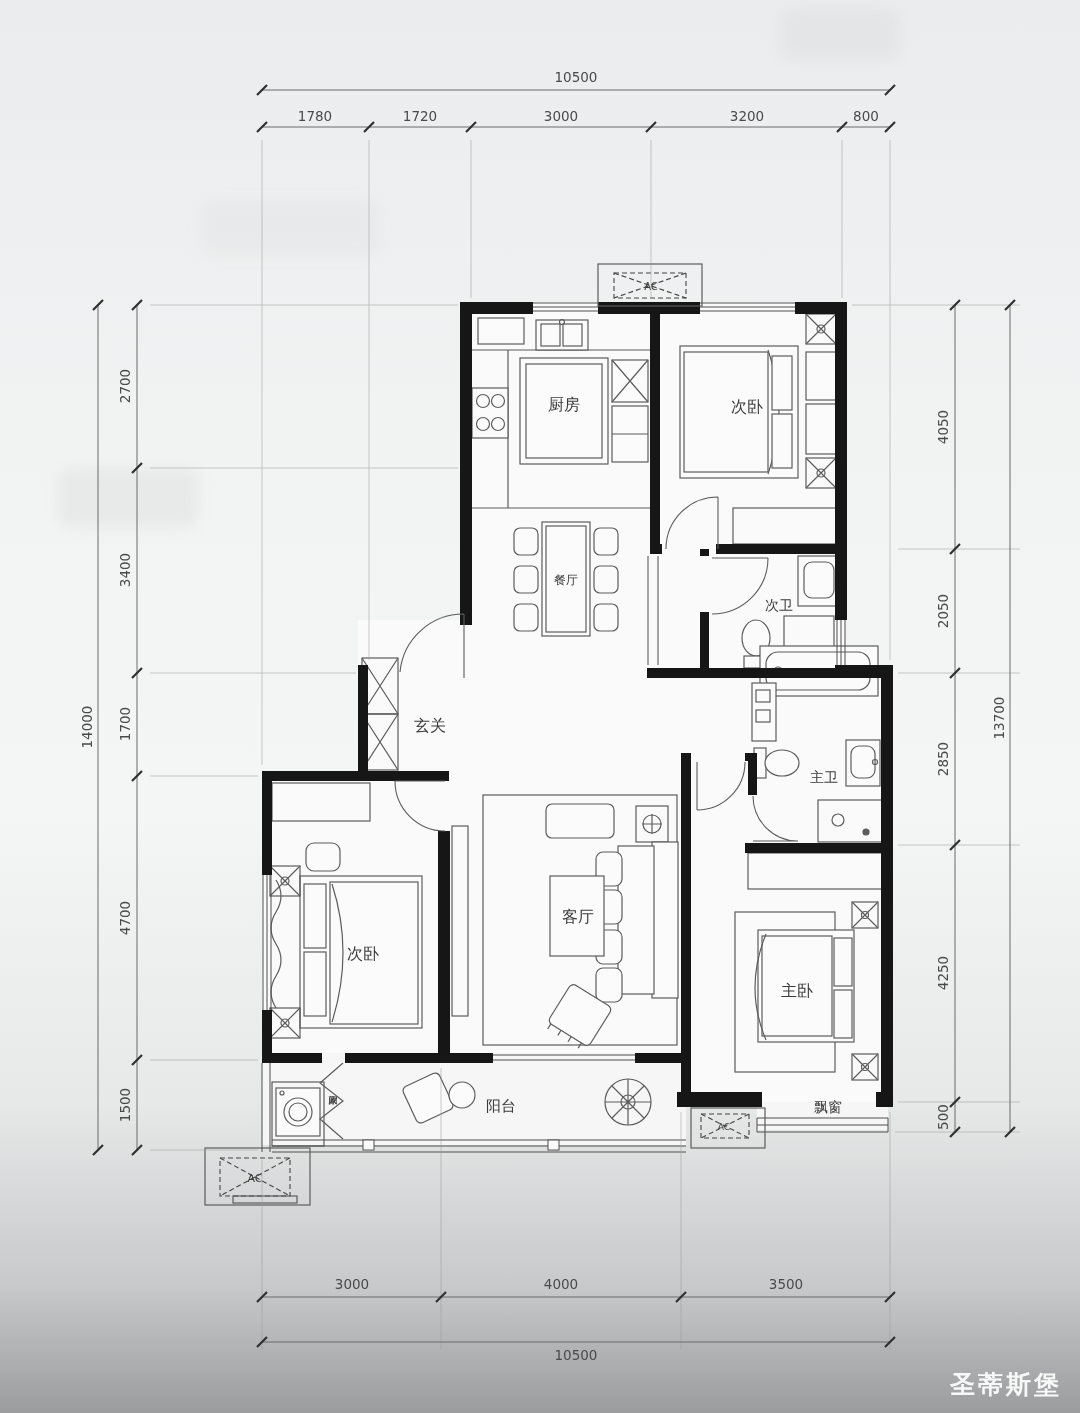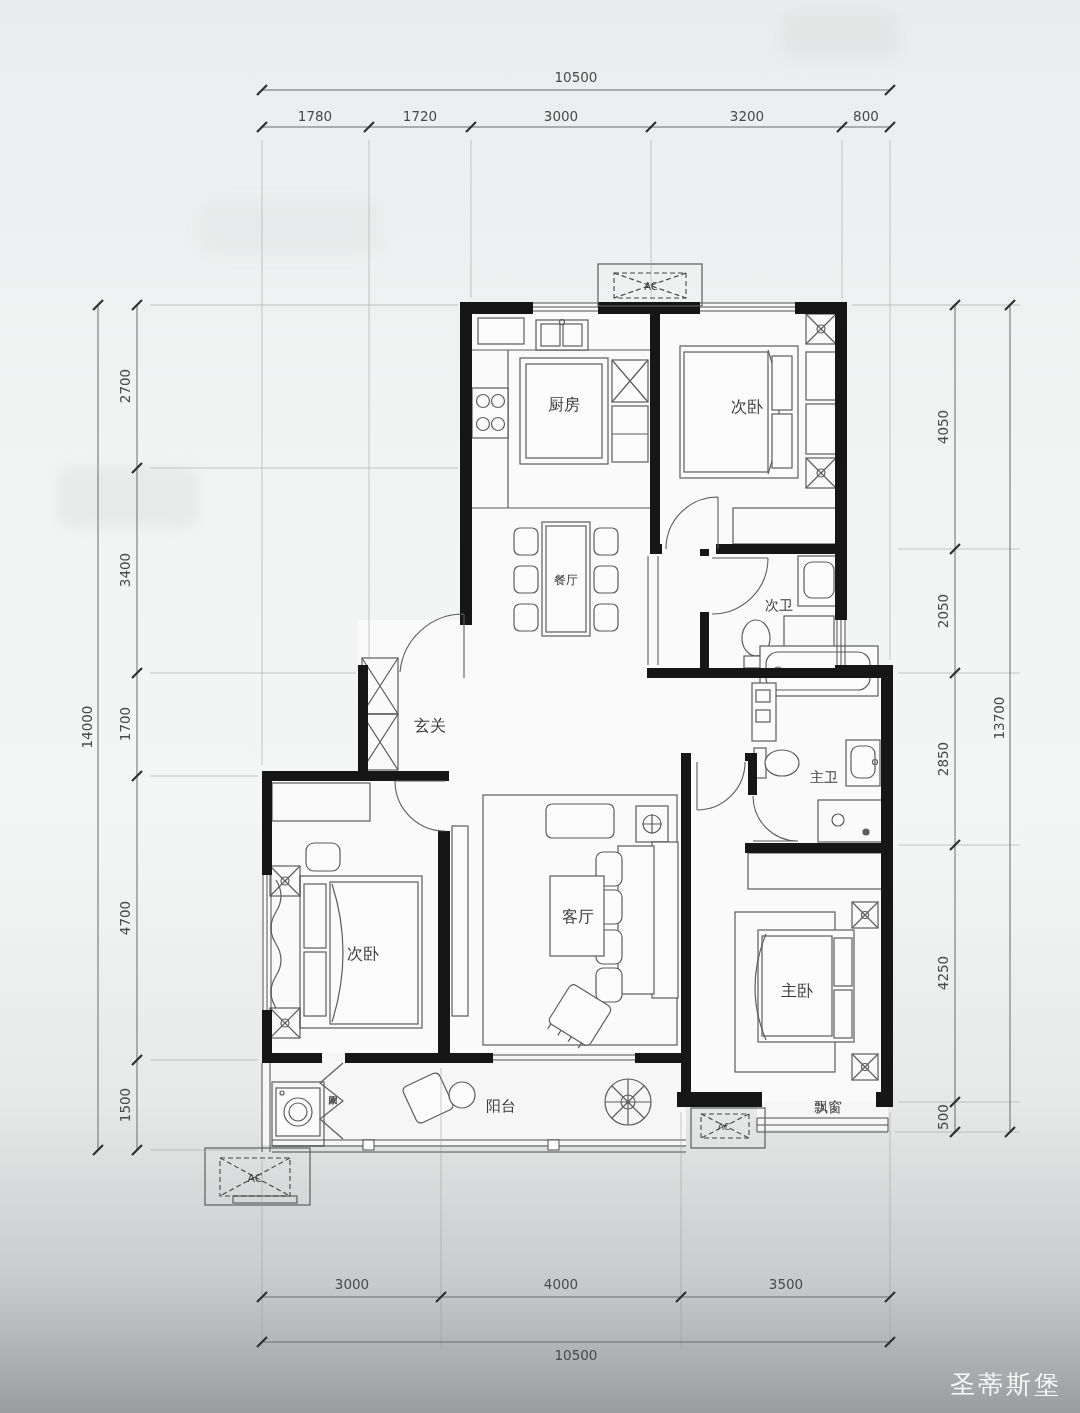--- a/index.html
+++ b/index.html
@@ -5,21 +5,21 @@
   html,body{margin:0;padding:0;}
   body{font-family:"DejaVu Sans","Liberation Sans",sans-serif;}
   .stage{
     position:relative;width:1080px;height:1413px;overflow:hidden;
     background:linear-gradient(180deg,#ebeced 0%,#f2f3f3 35%,#f4f5f5 58%,#e7e8e8 78%,#c8c9ca 91%,#9a9c9d 100%);
   }
   .smudge{position:absolute;border-radius:14px;background:#dcdddd;filter:blur(7px);opacity:.45;}
   svg{position:absolute;left:0;top:0;}
   .brand-watermark{
     position:absolute;right:18px;bottom:12px;
-    font-size:25px;font-weight:400;letter-spacing:3px;
+    font-size:25px;font-weight:700;letter-spacing:3px;
     color:rgba(255,255,255,0.92);
   }
   text{font-family:"DejaVu Sans","Liberation Sans",sans-serif;}
   .roomlbl{fill:#3a3a3a;}
   .dimtxt{fill:#4a4a4a;font-size:13.5px;}
   .dimline{stroke:#6a6a6a;stroke-width:1;fill:none;}
   .extline{stroke:#9a9a9a;stroke-width:0.8;fill:none;opacity:.65;}
   .tick{stroke:#303030;stroke-width:2.2;}
   .furn{stroke:#5c5c5c;stroke-width:1.2;fill:none;}
   .furnf{stroke:#5c5c5c;stroke-width:1.2;fill:#fbfbfb;}

